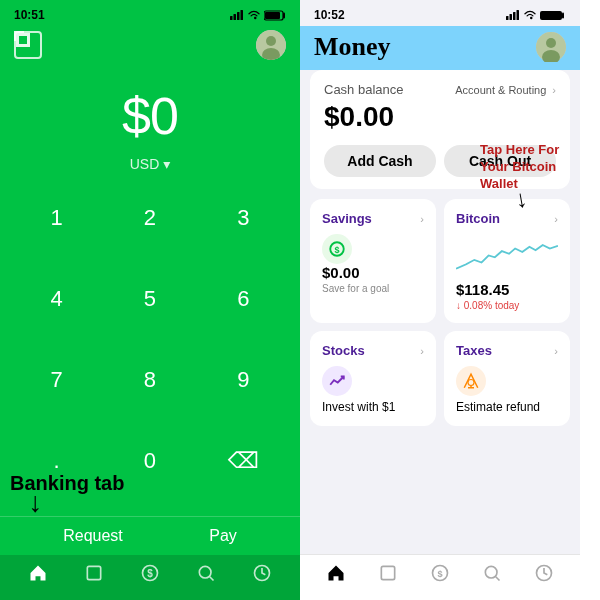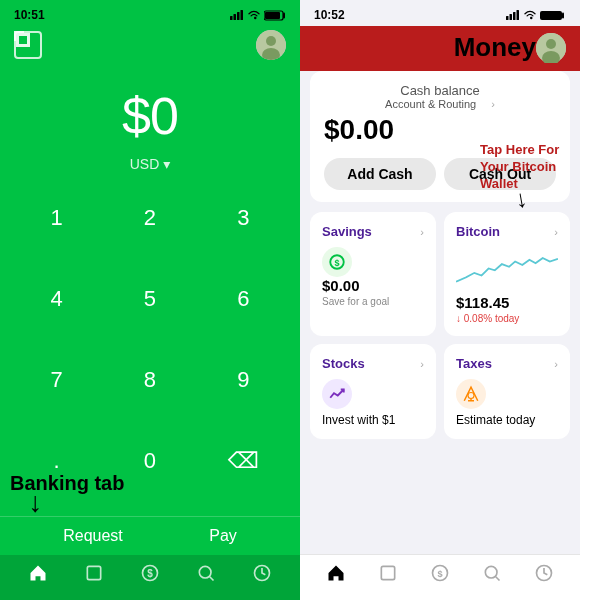--- a/index.html
+++ b/index.html
@@ -175,24 +175,25 @@
       align-items: center;
       padding: 8px 14px 4px;
       background: #f2f2f7;
       font-size: 12px;
       font-weight: 600;
       color: #000;
     }
 
     .right-header {
       display: flex;
-      justify-content: flex-end;
+      justify-content: space-between;
       align-items: center;
       padding: 6px 14px 8px;
-      background: #b91c1c;
+      background: #7dd3fc;
+      font-family: Liberation Serif, serif;
     }
 
     .right-title {
       font-size: 26px;
       font-weight: 700;
       color: #000;
     }
 
     .right-avatar {
       width: 30px;
@@ -217,35 +218,34 @@
       border-radius: 12px;
       padding: 12px 14px;
       margin-bottom: 10px;
     }
 
     .balance-card-header {
       display: flex;
       justify-content: space-between;
       align-items: center;
       margin-bottom: 4px;
-      flex-direction: column;
     }
 
     .balance-card-label {
       font-size: 13px;
       color: #555;
       font-weight: 500;
     }
 
     .account-routing-link {
       font-size: 11px;
       color: #555;
       display: flex;
       align-items: center;
-      gap: 15px;
+      gap: 6px;
       justify-content: space-between;
     }
 
     .balance-amount {
       font-size: 28px;
       font-weight: 600;
       color: #000;
       margin-bottom: 12px;
     }
 
@@ -593,21 +593,21 @@
           <span class="chevron">›</span>
         </div>
         <div class="mini-card-icon icon-orange">
           <svg width="18" height="18" viewBox="0 0 24 24" fill="none" stroke="#ff8800" stroke-width="2">
             <path d="M3 21 L12 3 L21 21"></path>
             <circle cx="12" cy="14" r="4" stroke="#ff8800" stroke-width="1.5"></circle>
             <line x1="12" y1="18" x2="12" y2="21"></line>
             <line x1="8" y1="21" x2="16" y2="21"></line>
           </svg>
         </div>
-        <div class="mini-card-sub" style="font-size:12px;color:#000;margin-top:4px;">Estimate today</div>
+        <div class="mini-card-sub" style="font-size:12px;color:#000;margin-top:4px;">Estimate refund</div>
       </div>
 
     </div>
   </div>
 
   <div class="right-tab-bar">
     <span class="right-tab-icon active">
       <svg width="20" height="20" viewBox="0 0 24 24" fill="#000">
           <path d="M3 12L12 3l9 9v9h-6v-5h-6v5H3z"></path>
         </svg>

